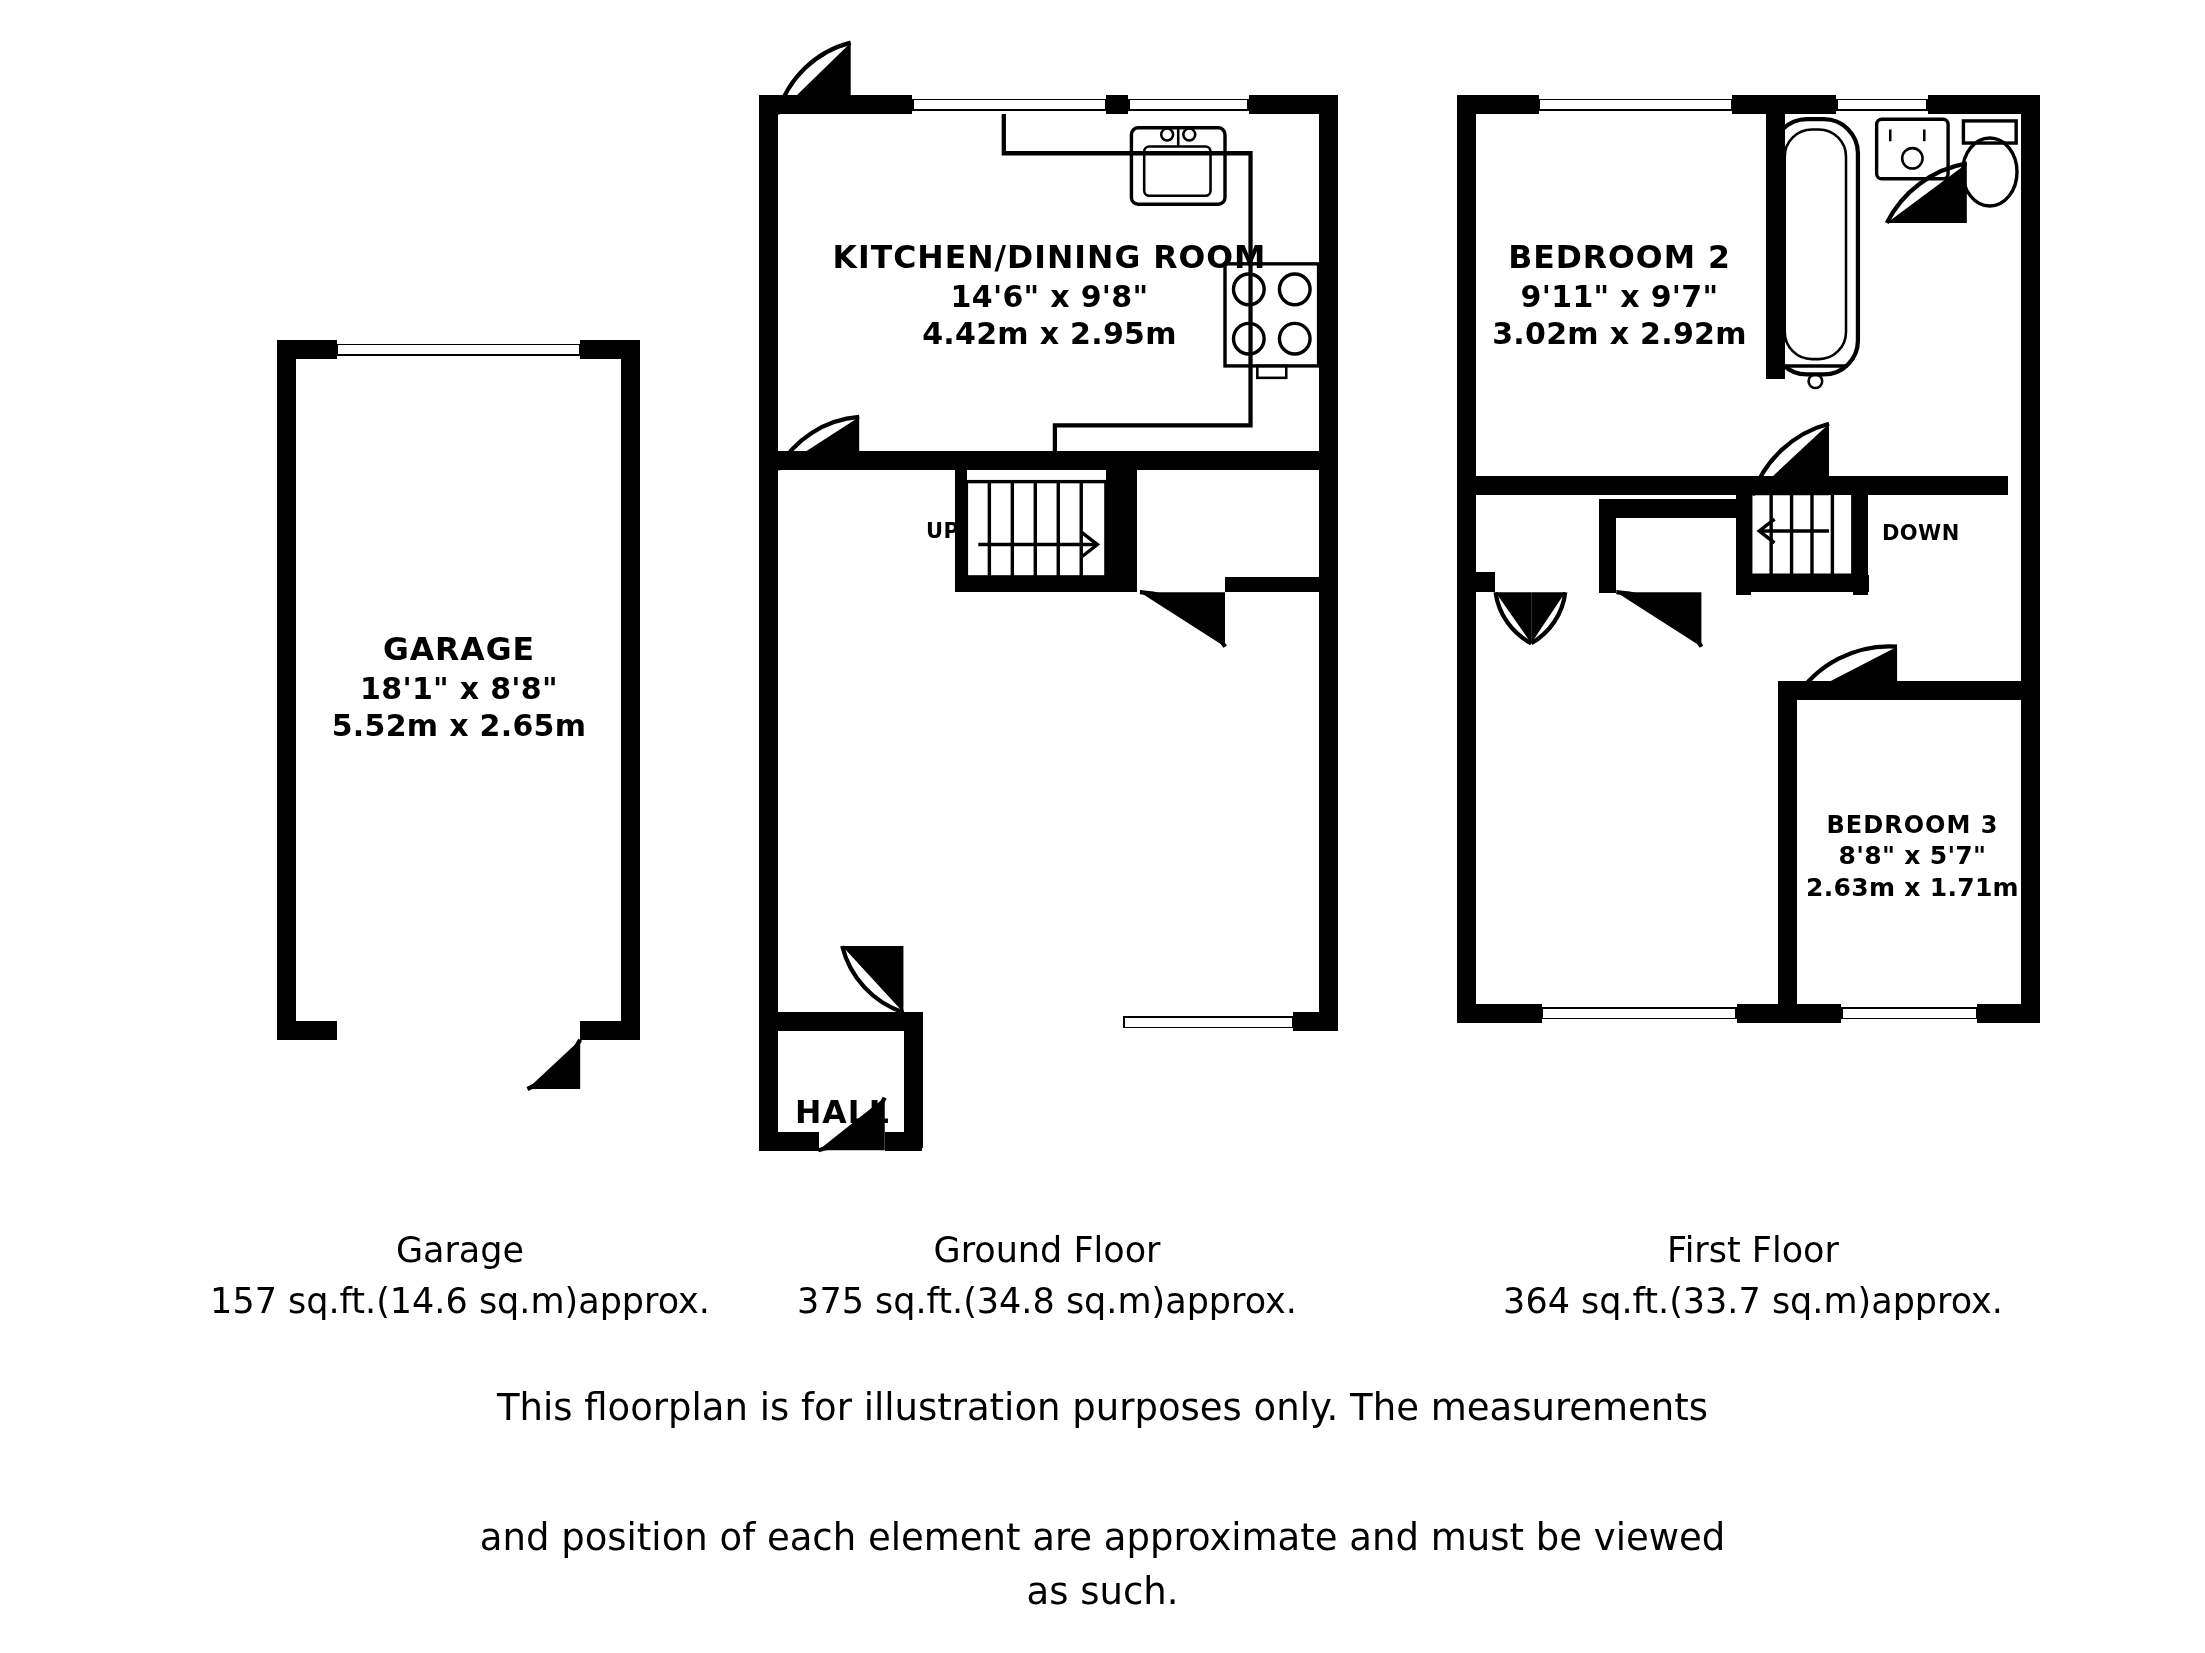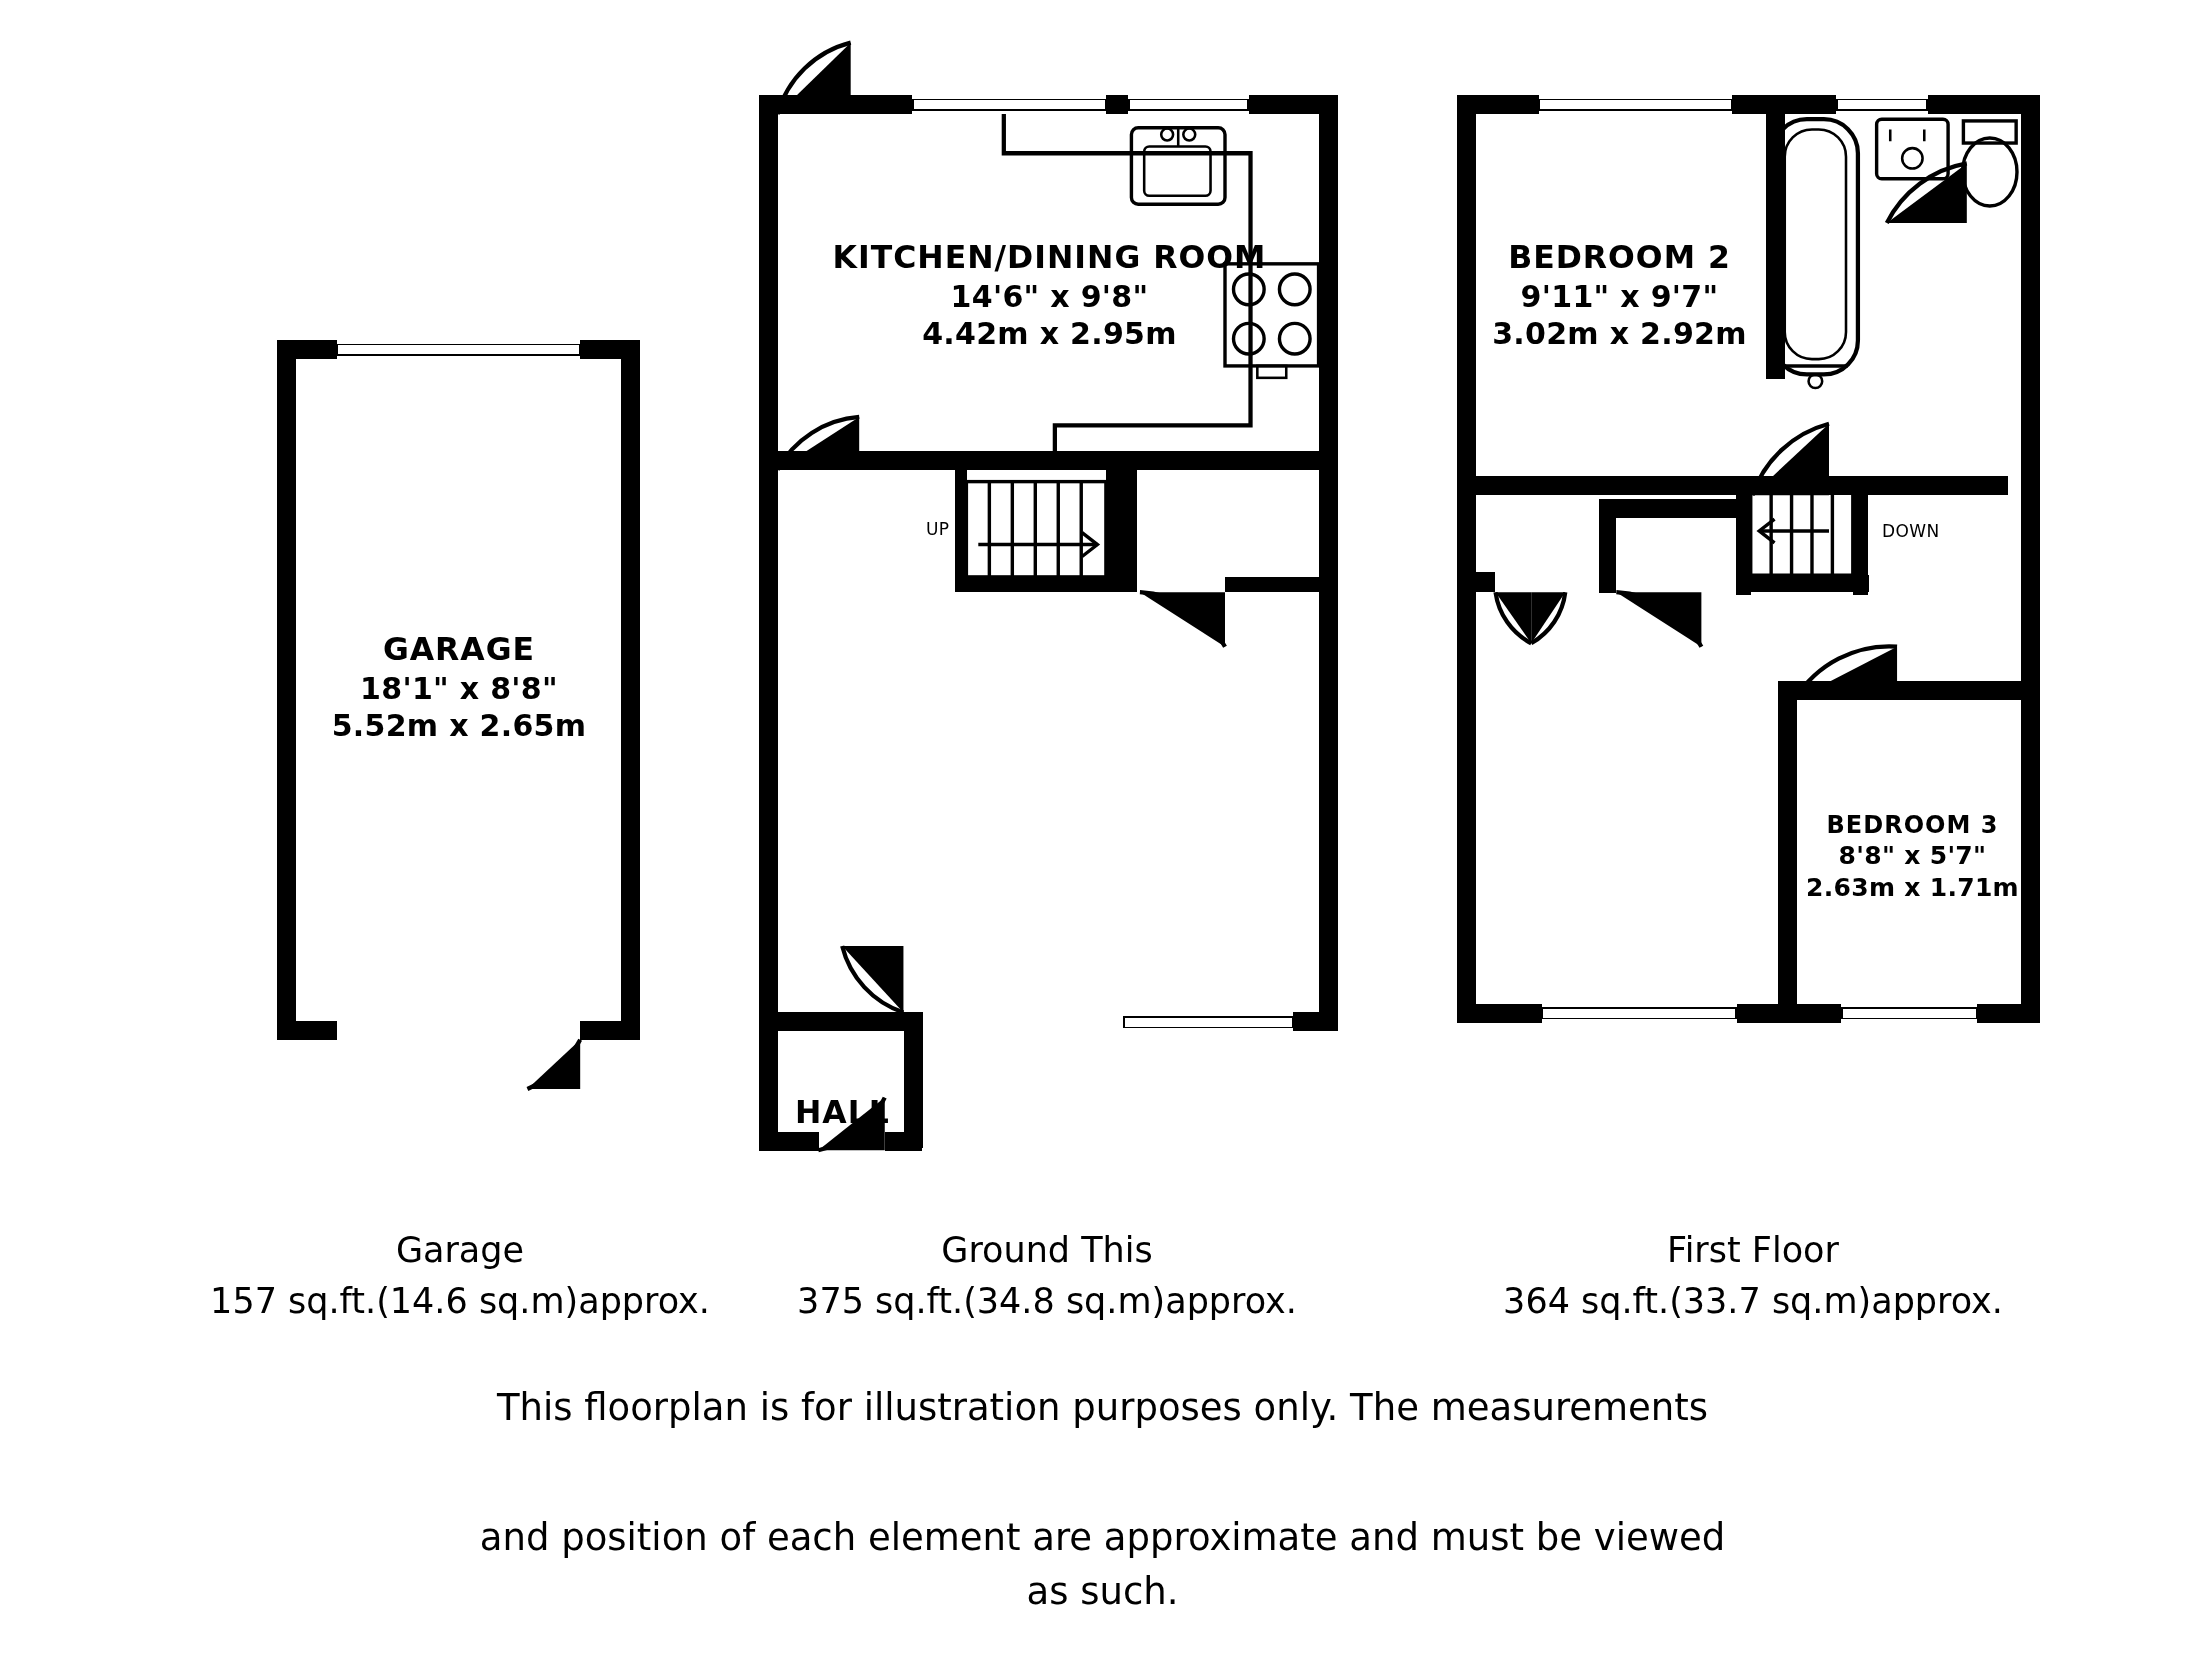--- a/index.html
+++ b/index.html
@@ -38,23 +38,23 @@
     letter-spacing: 1px;
   }
   .label .dim {
     font-size: 30px;
     letter-spacing: 0.3px;
   }
   .small .rm { font-size: 24px; }
   .small .dim { font-size: 25px; }
   .tinytext {
     position: absolute;
-    font-size: 17px;
+    font-size: 21px;
     letter-spacing: 0.4px;
-    font-weight: normal;
+    font-weight: bold;
   }
   .hall-label {
     position: absolute;
     font-size: 31.5px;
     font-weight: bold;
     letter-spacing: 1px;
     margin-top: 48px;
   }
   .caption {
     position: absolute;
@@ -275,21 +275,21 @@
       </g>
     </g>
   </svg>
 
   <div class="caption" style="left:128px; top:1225px; width:664px;">
     <div>Garage</div>
     <div>157 sq.ft.(14.6 sq.m)approx.</div>
   </div>
 
   <div class="caption" style="left:715px; top:1225px; width:664px;">
-    <div>Ground This</div>
+    <div>Ground Floor</div>
     <div>375 sq.ft.(34.8 sq.m)approx.</div>
   </div>
 
   <div class="caption" style="left:1421px; top:1225px; width:664px;">
     <div>First Floor</div>
     <div>364 sq.ft.(33.7 sq.m)approx.</div>
   </div>
 
   <div class="footer" style="top:1381px;">This floorplan is for illustration purposes only. The measurements</div>
   <div class="footer" style="top:1511px;">and position of each element are approximate and must be viewed</div>

